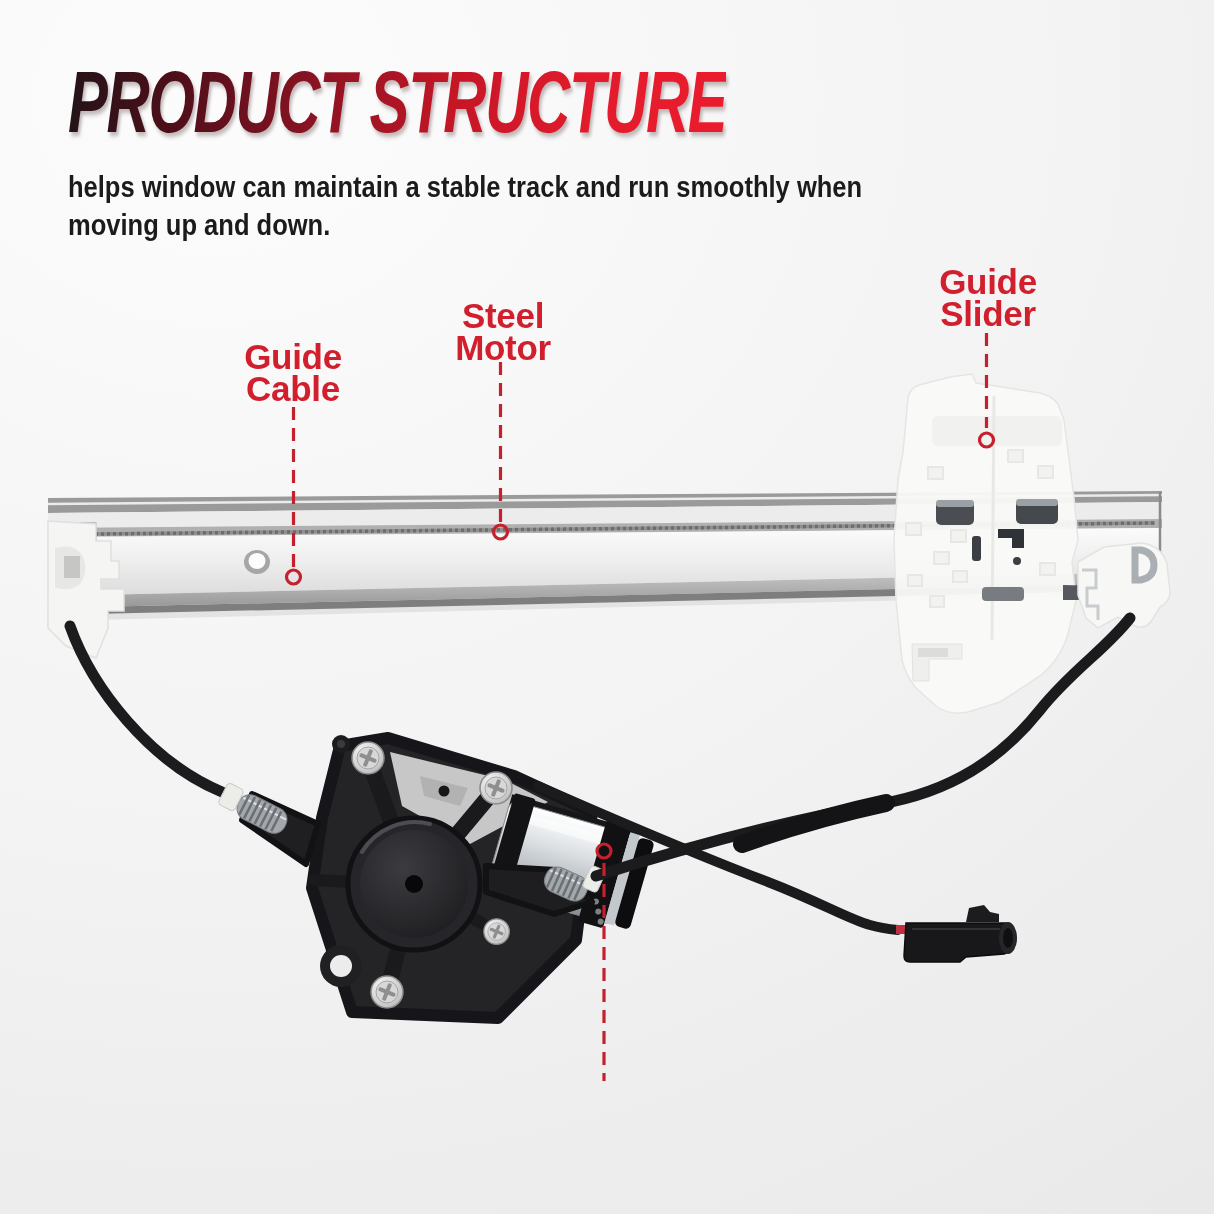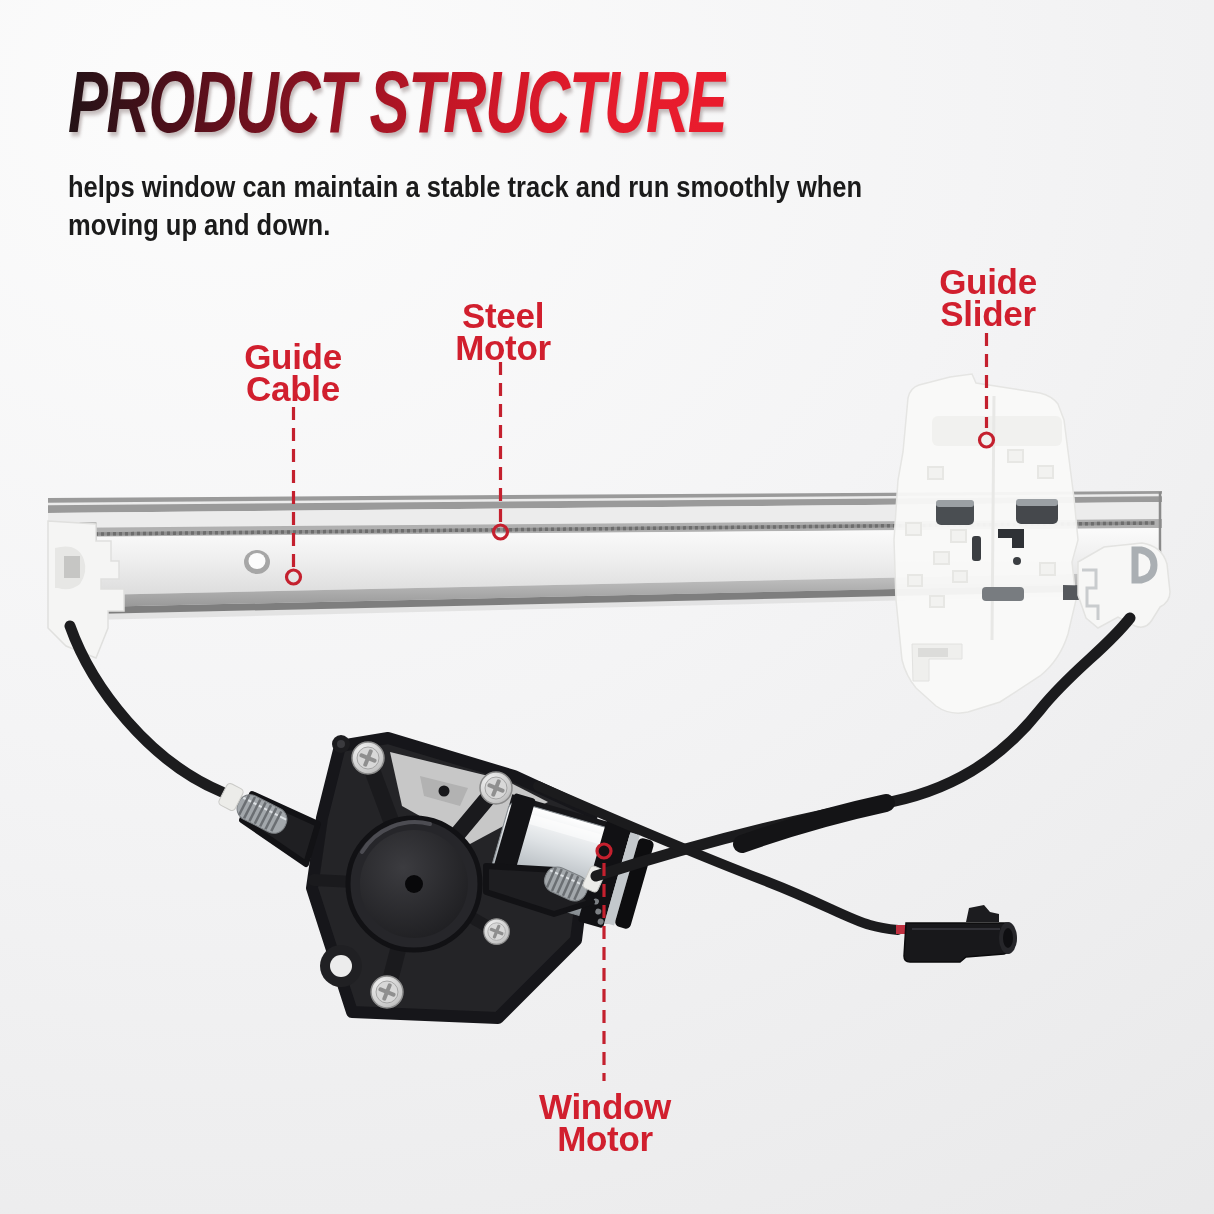--- a/index.html
+++ b/index.html
@@ -279,18 +279,14 @@
     <div>Cable</div>
   </div>
   <div class="part-label lbl-steel-cable">
     <div>Steel</div>
     <div>Motor</div>
   </div>
   <div class="part-label lbl-guide-slider">
     <div>Guide</div>
     <div>Slider</div>
   </div>
-  <div class="part-label lbl-window-motor">
-    <div>Window</div>
-    <div>Motor</div>
-  </div>
 
 </div>
 
 </body></html>

